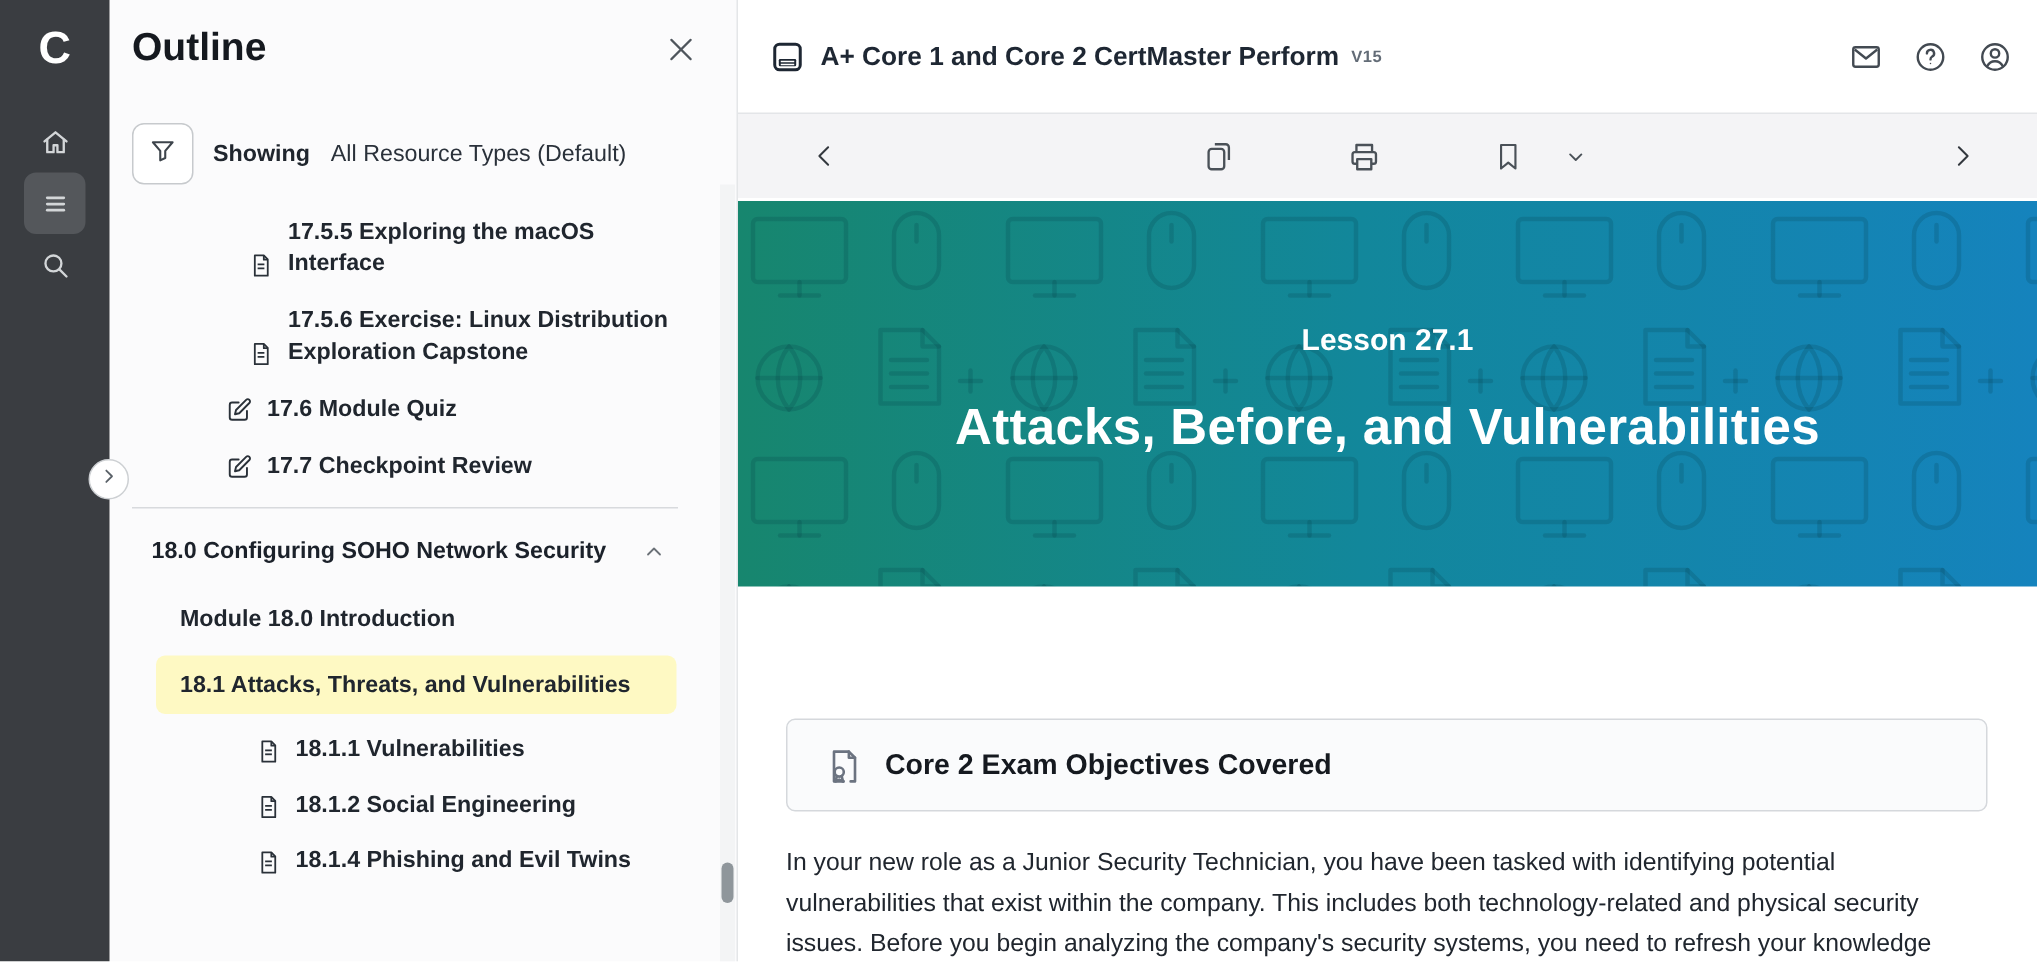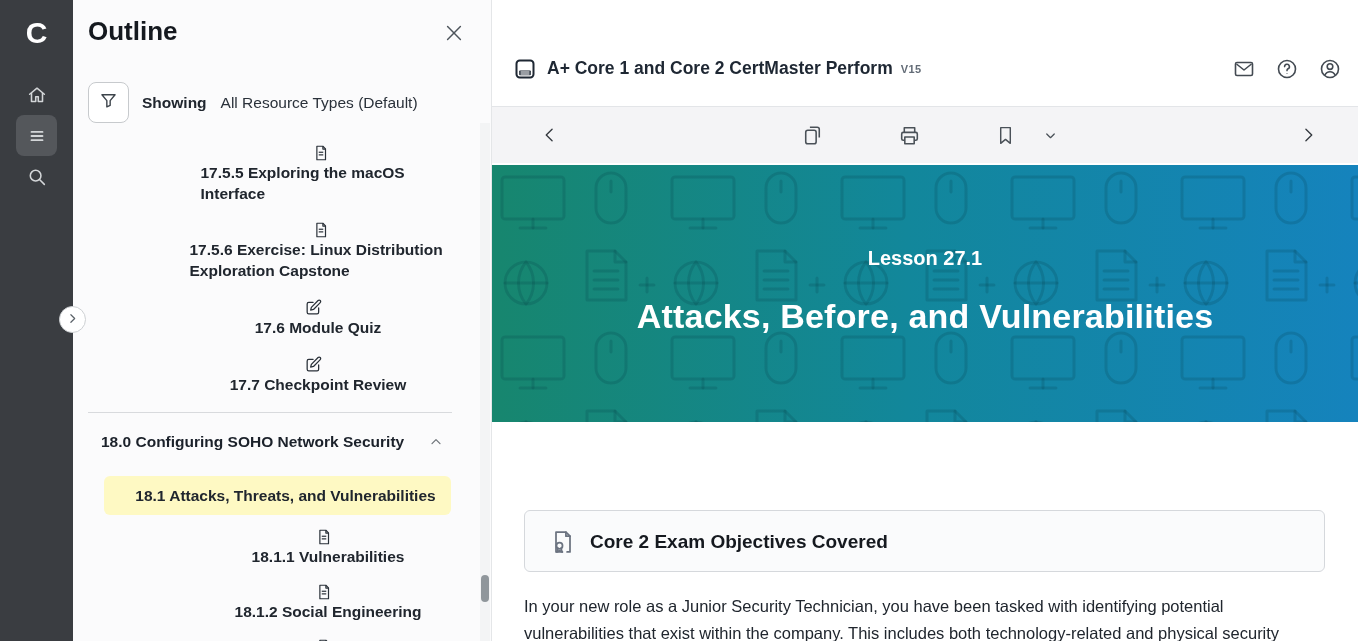--- a/index.html
+++ b/index.html
@@ -24,22 +24,22 @@
   .panel-title { position:absolute; left:15px; top:16px; font-size:26px; font-weight:700; color:#15191f; }
   .panel-close { position:absolute; right:26px; top:22px; width:22px; height:22px; color:#4e555c; cursor:pointer; }
   .filter-row { position:absolute; left:15px; top:82px; display:flex; align-items:center; }
   .filter-btn { width:41px; height:41px; background:#fff; border:1px solid #c7cacd;
     border-radius:8px; display:flex; align-items:center; justify-content:center; color:#3d444b; cursor:pointer; }
   .filter-showing { margin-left:13px; font-size:15.5px; font-weight:700; color:#20262e; }
   .filter-value { margin-left:14px; font-size:15.5px; color:#2a313a; }
 
   .outline-list { position:absolute; left:0; top:123px; width:404px; height:518px;
     overflow:hidden; padding-top:21px; }
-  .o-item { display:flex; align-items:center; font-size:15.5px; font-weight:600;
-    color:#20262e; cursor:pointer; margin-bottom:17px;flex-direction:column; }
+  .o-item { display:flex; align-items:flex-end; font-size:15.5px; font-weight:600;
+    color:#20262e; cursor:pointer; margin-bottom:17px; }
   .o-item .oi-icon { flex:0 0 auto; color:#2a3139; display:flex; }
   .o-item .oi-label { margin-left:9px; line-height:21px; }
   .ind-doc { padding-left:92px; }
   .ind-quiz { padding-left:77px; }
   .ind-plain { padding-left:47px; }
   .w250 .oi-label { max-width:250px; }
   .w272 .oi-label { max-width:272px; }
   .w235 .oi-label { max-width:235px; }
   .o-divider { height:1px; background:#d8dadd; margin:14px 25px 20px 15px; }
   .o-section { display:flex; align-items:center; justify-content:space-between;
@@ -57,21 +57,21 @@
     background:#8f969b; border-radius:4px; cursor:pointer; }
 
   
   .collapse-handle { position:absolute; left:59px; top:306px; width:27px; height:27px;
     background:#fff; border:1px solid #cdd0d3; border-radius:50%; z-index:9;
     display:flex; align-items:center; justify-content:center; color:#5a6168; cursor:pointer; }
 
   
   .main { position:absolute; left:492px; top:0; width:866px; height:641px; background:#fff; }
   .main-header { height:76px; border-bottom:1px solid #e3e5e8; display:flex; align-items:center;
-    padding:0 16px 0 21px; background:#fff;margin-top:31px; }
+    padding:0 16px 0 21px; background:#fff; }
   .course-icon { color:#1e2733; display:flex; margin-right:10px; }
   .course-title { font-size:17.5px; font-weight:700; color:#1e2733; white-space:nowrap; }
   .course-version { font-size:11px; font-weight:700; color:#636c77; margin-left:8px; letter-spacing:.4px; }
   .header-actions { margin-left:auto; display:flex; align-items:center; gap:19px; color:#434a52; }
   .header-actions .hbtn { cursor:pointer; display:flex; }
 
   .toolbar { height:56px; background:#f4f4f6; display:flex; align-items:center;
     padding:0 40px 0 48px; }
   .tb-back, .tb-forward { color:#33383e; display:flex; cursor:pointer; }
   .tb-center { flex:1; display:flex; align-items:center; justify-content:center; gap:0; }
@@ -206,20 +206,23 @@
 
       <div class="o-section">
         <span>18.0 Configuring SOHO Network Security</span>
         <span class="sec-chevron">
           <svg width="16" height="16" viewBox="0 0 24 24" fill="none" stroke="currentColor" stroke-width="1.8" stroke-linecap="round" stroke-linejoin="round">
             <polyline points="6,14.5 12,8.5 18,14.5"></polyline>
           </svg>
         </span>
       </div>
 
+      <div class="o-item ind-plain" style="margin-bottom:14px;">
+        <span class="oi-label" style="margin-left:0;">Module 18.0 Introduction</span>
+      </div>
 
       <div class="o-item ind-plain o-selected">
         <span class="oi-label">18.1 Attacks, Threats, and Vulnerabilities</span>
       </div>
 
       <div class="o-item ind-doc mb-doc" style="padding-left:97px;">
         <span class="oi-icon">
           <svg width="18" height="18" viewBox="0 0 24 24" fill="none" stroke="currentColor" stroke-width="1.6" stroke-linejoin="round">
             <path d="M6.5 3h8l3.5 3.5V21h-11.5z"></path>
               <path d="M14.5 3v3.8h3.5"></path>

